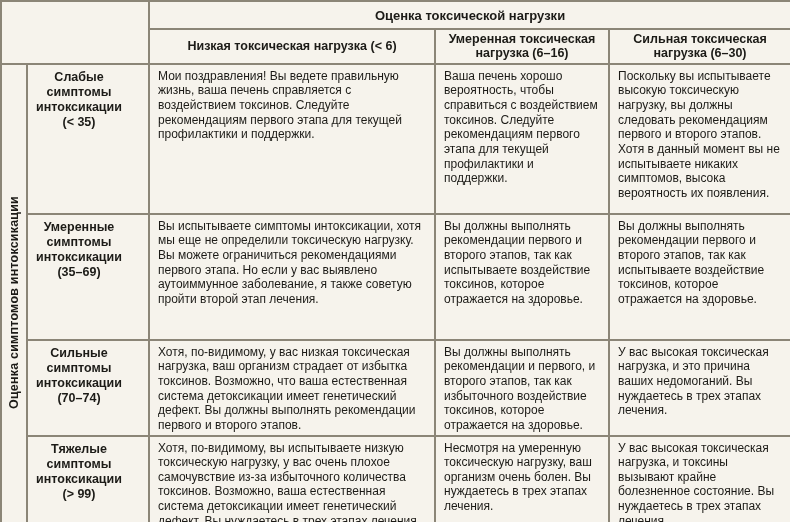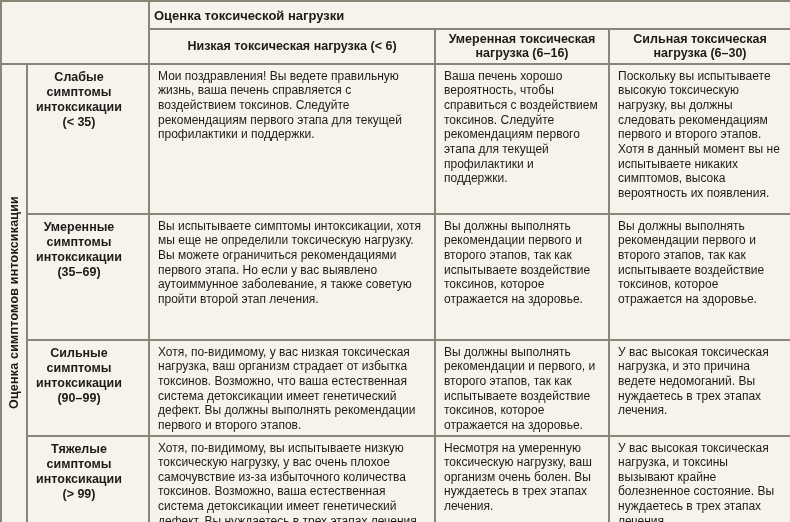--- a/index.html
+++ b/index.html
@@ -25,20 +25,21 @@
     background: #f6f3ec;
   }
   table.matrix td {
     border: 2px solid #8b8577;
     box-sizing: border-box;
     overflow: hidden;
   }
   td.top-header {
     font-weight: bold;
     font-size: 13px;
+    text-align: center;
     vertical-align: middle;
     padding: 2px 4px;
   }
   td.col-header {
     font-weight: bold;
     font-size: 12.5px;
     line-height: 1.15;
     text-align: center;
     vertical-align: middle;
     padding: 2px 6px;
@@ -107,24 +108,24 @@
       <td class="body-cell">Ваша печень хорошо вероятность, чтобы справиться с воздействием токсинов. Следуйте рекомендациям первого этапа для текущей профилактики и поддержки.</td>
       <td class="body-cell">Поскольку вы испытываете высокую токсическую нагрузку, вы должны следовать рекомендациям первого и второго этапов. Хотя в данный момент вы не испытываете никаких симптомов, высока вероятность их появления.</td>
     </tr>
     <tr style="height:126px">
       <td class="row-header">Умеренные симптомы интоксикации (35–69)</td>
       <td class="body-cell">Вы испытываете симптомы интоксикации, хотя мы еще не определили токсическую нагрузку. Вы можете ограничиться рекомендациями первого этапа. Но если у вас выявлено аутоиммунное заболевание, я также советую пройти второй этап лечения.</td>
       <td class="body-cell">Вы должны выполнять рекомендации первого и второго этапов, так как испытываете воздействие токсинов, которое отражается на здоровье.</td>
       <td class="body-cell">Вы должны выполнять рекомендации первого и второго этапов, так как испытываете воздействие токсинов, которое отражается на здоровье.</td>
     </tr>
     <tr style="height:95px">
-      <td class="row-header">Сильные симптомы интоксикации (90–99)</td>
+      <td class="row-header">Сильные симптомы интоксикации (70–74)</td>
       <td class="body-cell">Хотя, по-видимому, у вас низкая токсическая нагрузка, ваш организм страдает от избытка токсинов. Возможно, что ваша естественная система детоксикации имеет генетический дефект. Вы должны выполнять рекомендации первого и второго этапов.</td>
-      <td class="body-cell">Вы должны выполнять рекомендации и первого, и второго этапов, так как испытываете воздействие токсинов, которое отражается на здоровье.</td>
-      <td class="body-cell">У вас высокая токсическая нагрузка, и это причина ведете недомоганий. Вы нуждаетесь в трех этапах лечения.</td>
+      <td class="body-cell">Вы должны выполнять рекомендации и первого, и второго этапов, так как избыточного воздействие токсинов, которое отражается на здоровье.</td>
+      <td class="body-cell">У вас высокая токсическая нагрузка, и это причина ваших недомоганий. Вы нуждаетесь в трех этапах лечения.</td>
     </tr>
     <tr style="height:110px">
       <td class="row-header">Тяжелые симптомы интоксикации (&gt; 99)</td>
       <td class="body-cell">Хотя, по-видимому, вы испытываете низкую токсическую нагрузку, у вас очень плохое самочувствие из-за избыточного количества токсинов. Возможно, ваша естественная система детоксикации имеет генетический дефект. Вы нуждаетесь в трех этапах лечения.</td>
       <td class="body-cell">Несмотря на умеренную токсическую нагрузку, ваш организм очень болен. Вы нуждаетесь в трех этапах лечения.</td>
       <td class="body-cell">У вас высокая токсическая нагрузка, и токсины вызывают крайне болезненное состояние. Вы нуждаетесь в трех этапах лечения.</td>
     </tr>
   </tbody>
     </table>
 </div>

